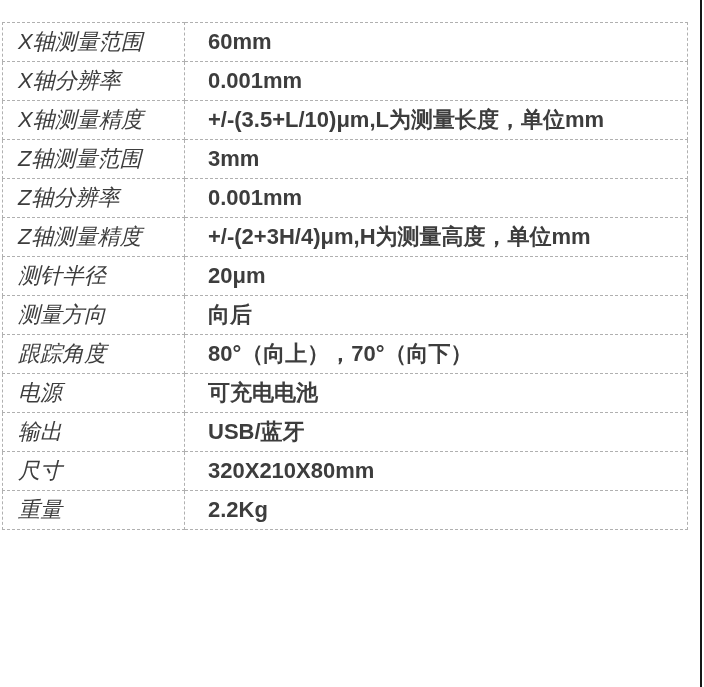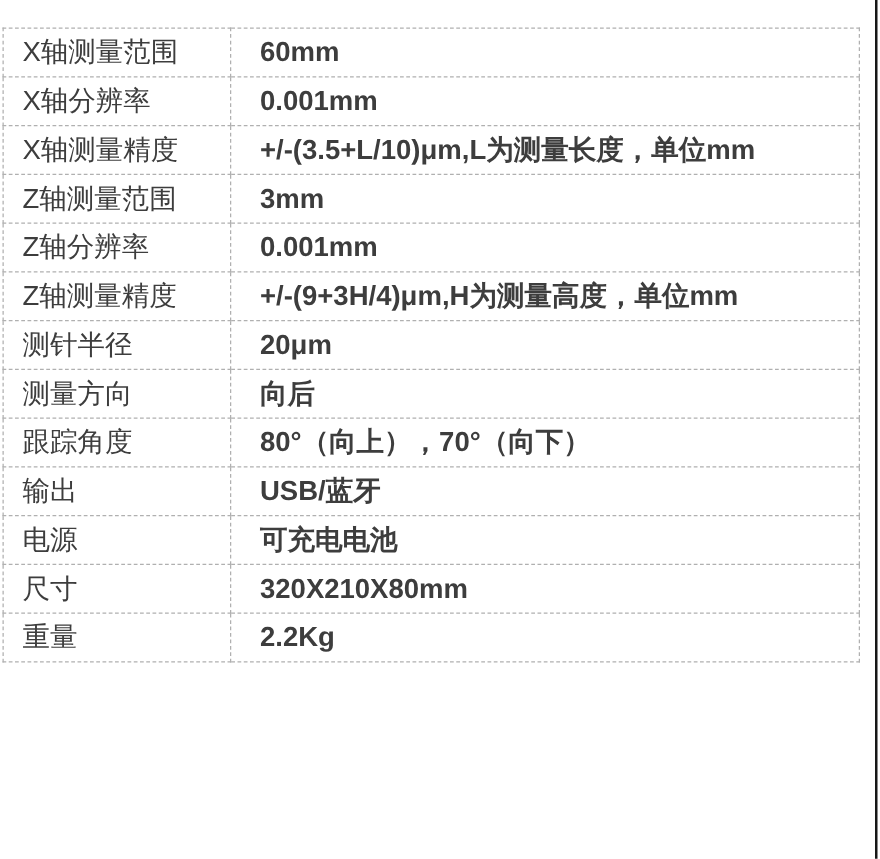--- a/index.html
+++ b/index.html
@@ -35,20 +35,21 @@
     font-size:22px;
     color:var(--text);
     white-space:nowrap;
     overflow:hidden;
     vertical-align:middle;
     background:var(--bg);
   }
   td.spec-label{
     width:182px;
     padding-left:15px;
+    font-style:italic;
   }
   td.spec-value{
     padding-left:23px;
     border-right:none;
     font-weight:bold;
   }
   .right-edge-line{
     position:absolute;
     left:700px;
     top:0;
@@ -78,41 +79,41 @@
       <tr>
         <td class="spec-label">Z轴测量范围</td>
         <td class="spec-value">3mm</td>
       </tr>
       <tr>
         <td class="spec-label">Z轴分辨率</td>
         <td class="spec-value">0.001mm</td>
       </tr>
       <tr>
         <td class="spec-label">Z轴测量精度</td>
-        <td class="spec-value">+/-(9+3H/4)μm,H为测量高度，单位mm</td>
+        <td class="spec-value">+/-(2+3H/4)μm,H为测量高度，单位mm</td>
       </tr>
       <tr>
         <td class="spec-label">测针半径</td>
         <td class="spec-value">20μm</td>
       </tr>
       <tr>
         <td class="spec-label">测量方向</td>
         <td class="spec-value">向后</td>
       </tr>
       <tr>
         <td class="spec-label">跟踪角度</td>
         <td class="spec-value">80°（向上），70°（向下）</td>
       </tr>
       <tr>
+        <td class="spec-label">电源</td>
+        <td class="spec-value">可充电电池</td>
+      </tr>
+      <tr>
         <td class="spec-label">输出</td>
         <td class="spec-value">USB/蓝牙</td>
-      </tr>
-      <tr>
-        <td class="spec-label">电源</td>
-        <td class="spec-value">可充电电池</td>
       </tr>
       <tr>
         <td class="spec-label">尺寸</td>
         <td class="spec-value">320X210X80mm</td>
       </tr>
       <tr>
         <td class="spec-label">重量</td>
         <td class="spec-value">2.2Kg</td>
       </tr>
     </tbody>

